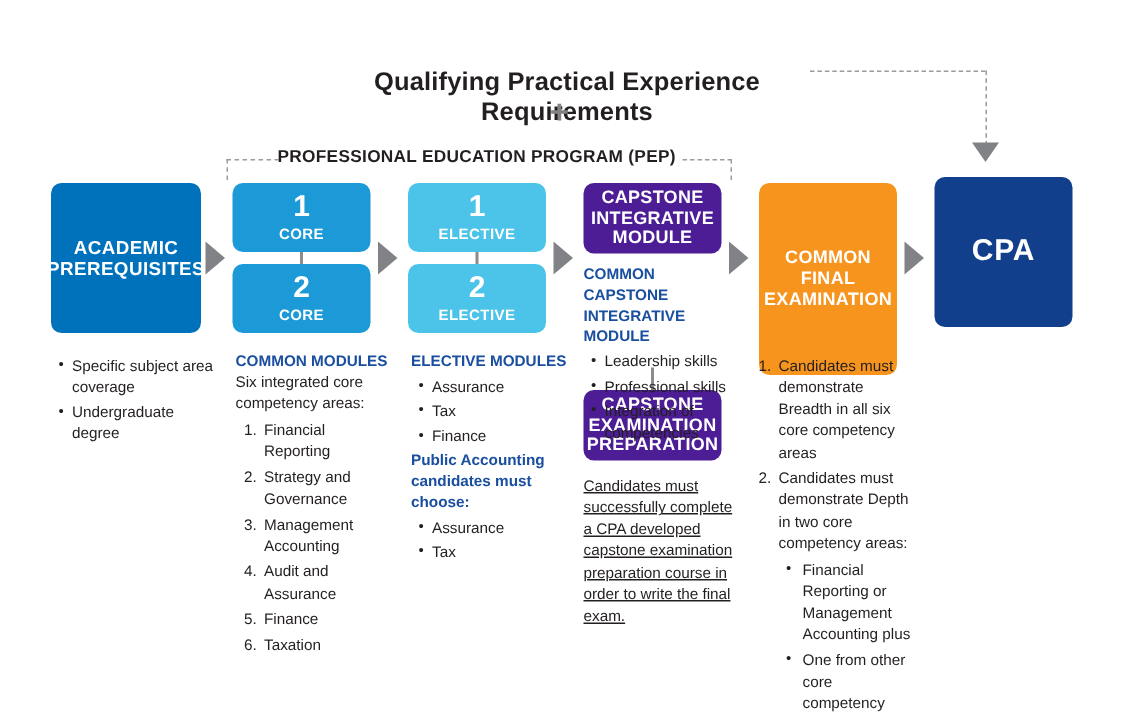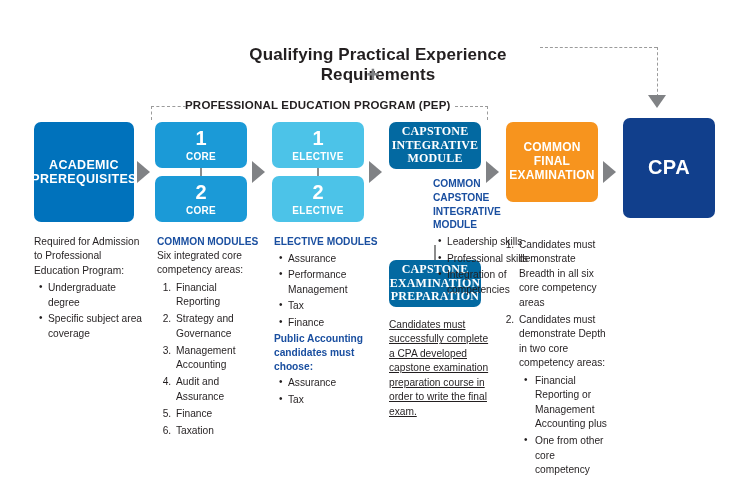--- a/index.html
+++ b/index.html
@@ -83,32 +83,32 @@
     display: flex;
     align-items: center;
     justify-content: center;
     text-align: center;
     line-height: 1.16;
     box-sizing: border-box;
   }
   .box-dark-blue { background: #0072bc; }
   .box-blue      { background: #1b9ad7; }
   .box-lt-blue   { background: #4cc3e8; }
-  .box-green     { background: #0369a1; font-family: Liberation Serif, serif; }
+  .box-green     { background: #4c1d95; }
   .box-orange    { background: #f7941e; }
   .box-navy      { background: #113f8c; }
 
   #box-academic   { left: 34px;  top: 122px; width: 100px; height: 100px; font-size: 12.5px; letter-spacing: .3px; }
   #box-core-1     { left: 155px; top: 122px; width: 92px; height: 46px; }
   #box-core-2     { left: 155px; top: 176px; width: 92px; height: 46px; }
   #box-elec-1     { left: 272px; top: 122px; width: 92px; height: 46px; }
   #box-elec-2     { left: 272px; top: 176px; width: 92px; height: 46px; }
   #box-capstone   { left: 389px; top: 122px; width: 92px; height: 47px; font-size: 12px; letter-spacing: .2px; }
   #box-capstone-exam { left: 389px; top: 260px; width: 92px; height: 47px; font-size: 12px; letter-spacing: .2px; }
-  #box-final-exam { left: 506px; top: 122px; width: 92px; height: 80px; font-size: 12px; letter-spacing: .2px; }
+  #box-final-exam { left: 506px; top: 122px; width: 92px; height: 128px; font-size: 12px; letter-spacing: .2px; }
   #box-cpa        { left: 623px; top: 118px; width: 92px; height: 100px; font-size: 20px; letter-spacing: .5px; }
 
   .numline   { font-size: 20px; display: block; }
   .sublabel  { font-size: 10px; display: block; letter-spacing: .3px; margin-top: 1px; }
 
   
   .vconn {
     background: #8c8c8c;
     width: 1.5px;
   }
@@ -161,21 +161,21 @@
     margin: 3px 0 0 0;
     padding-left: 17px;
   }
   .txt ol li { margin-bottom: 2.5px; padding-left: 2px; }
   .txt p { margin: 0; }
   .tight { margin-top: 2px; }
 
   #txt-academic   { left: 34px;  top: 235px; width: 110px; }
   #txt-common-mod { left: 157px; top: 235px; width: 105px; }
   #txt-elective   { left: 274px; top: 235px; width: 104px; }
-  #txt-capstone-cim { left: 389px; top: 177px; width: 106px; margin-left: 44px; }
+  #txt-capstone-cim { left: 389px; top: 177px; width: 106px; }
   #txt-capstone-prep { left: 389px; top: 318px; width: 100px; text-decoration: underline; }
   #txt-final-exam { left: 500px; top: 235px; width: 110px; }
 
   .nested-ul {
     margin: 3px 0 0 0;
     padding-left: 14px;
     list-style: none;
   }
 </style>
 </head>
@@ -251,45 +251,43 @@
     <span>CPA</span>
   </div>
 
   <div class="abs tri" id="arrow-1"></div>
   <div class="abs tri" id="arrow-2"></div>
   <div class="abs tri" id="arrow-3"></div>
   <div class="abs tri" id="arrow-4"></div>
   <div class="abs tri" id="arrow-5"></div>
 
   <div class="abs txt" id="txt-academic">
-    <p>Required for Admission to Professional Education Program:</p>
     <ul>
+      <li>Specific subject area coverage</li>
       <li>Undergraduate degree</li>
-      <li>Specific subject area coverage</li>
     </ul>
   </div>
 
   <div class="abs txt" id="txt-common-mod">
     <p class="hdr-blue">COMMON MODULES</p>
     <p>Six integrated core competency areas:</p>
     <ol>
       <li>Financial Reporting</li>
       <li>Strategy and Governance</li>
       <li>Management Accounting</li>
       <li>Audit and Assurance</li>
       <li>Finance</li>
       <li>Taxation</li>
     </ol>
   </div>
 
   <div class="abs txt" id="txt-elective">
     <p class="hdr-blue">ELECTIVE MODULES</p>
     <ul>
       <li>Assurance</li>
-      <li>Performance Management</li>
       <li>Tax</li>
       <li>Finance</li>
     </ul>
     <p class="hdr-blue tight">Public Accounting candidates must choose:</p>
     <ul>
       <li>Assurance</li>
       <li>Tax</li>
     </ul>
   </div>
 

